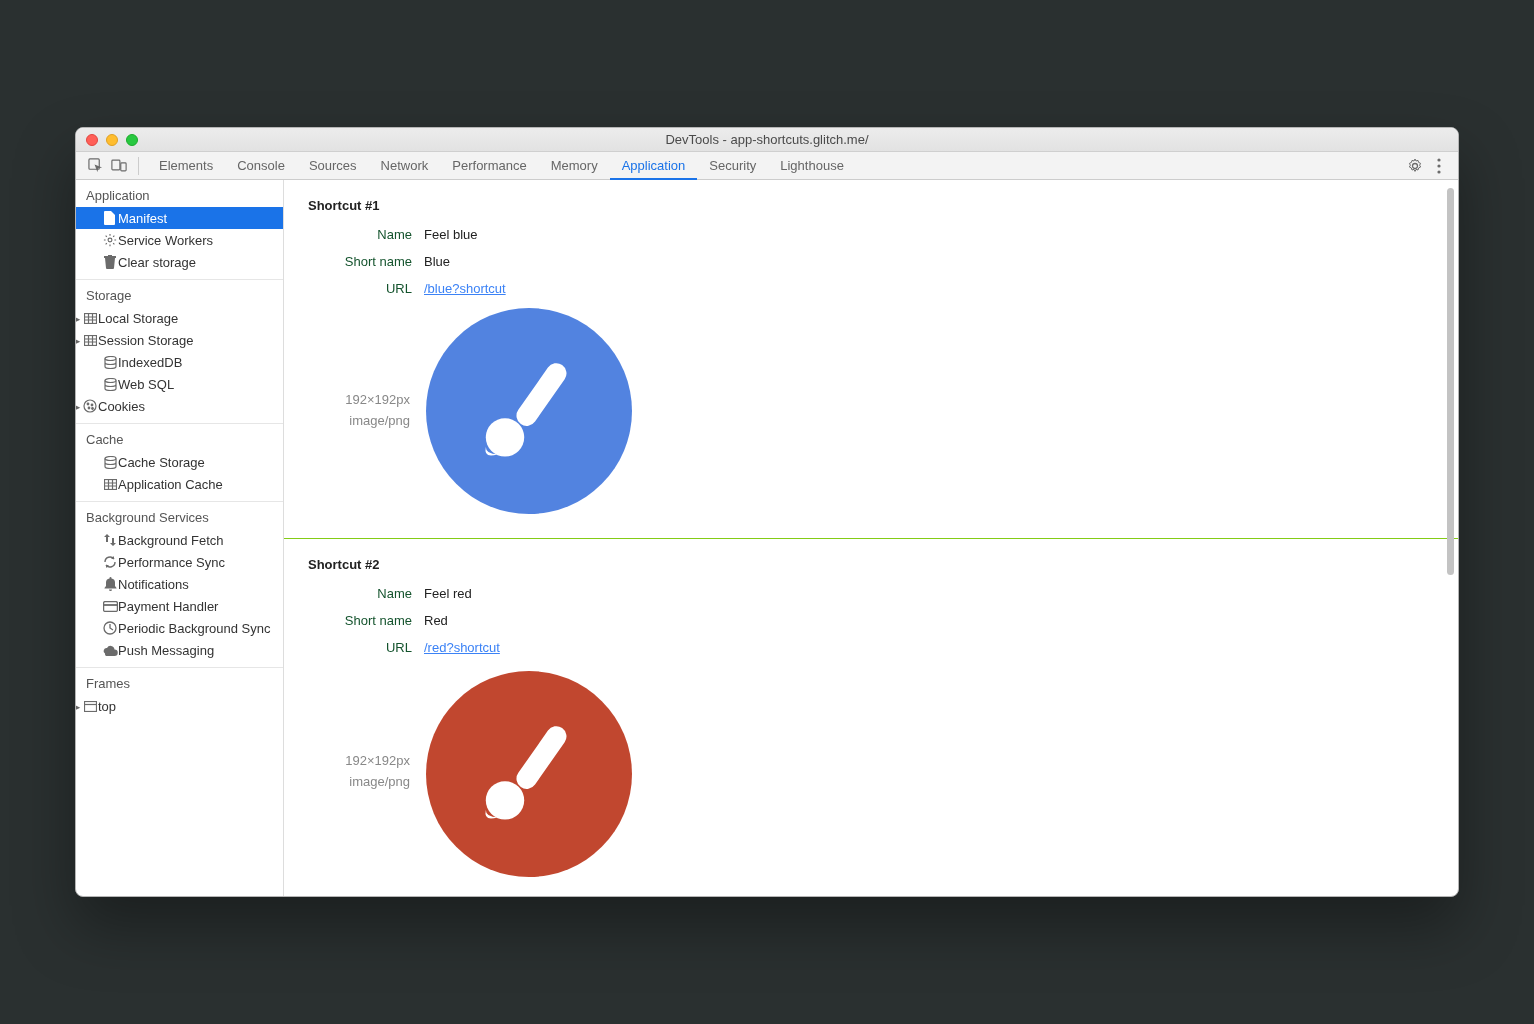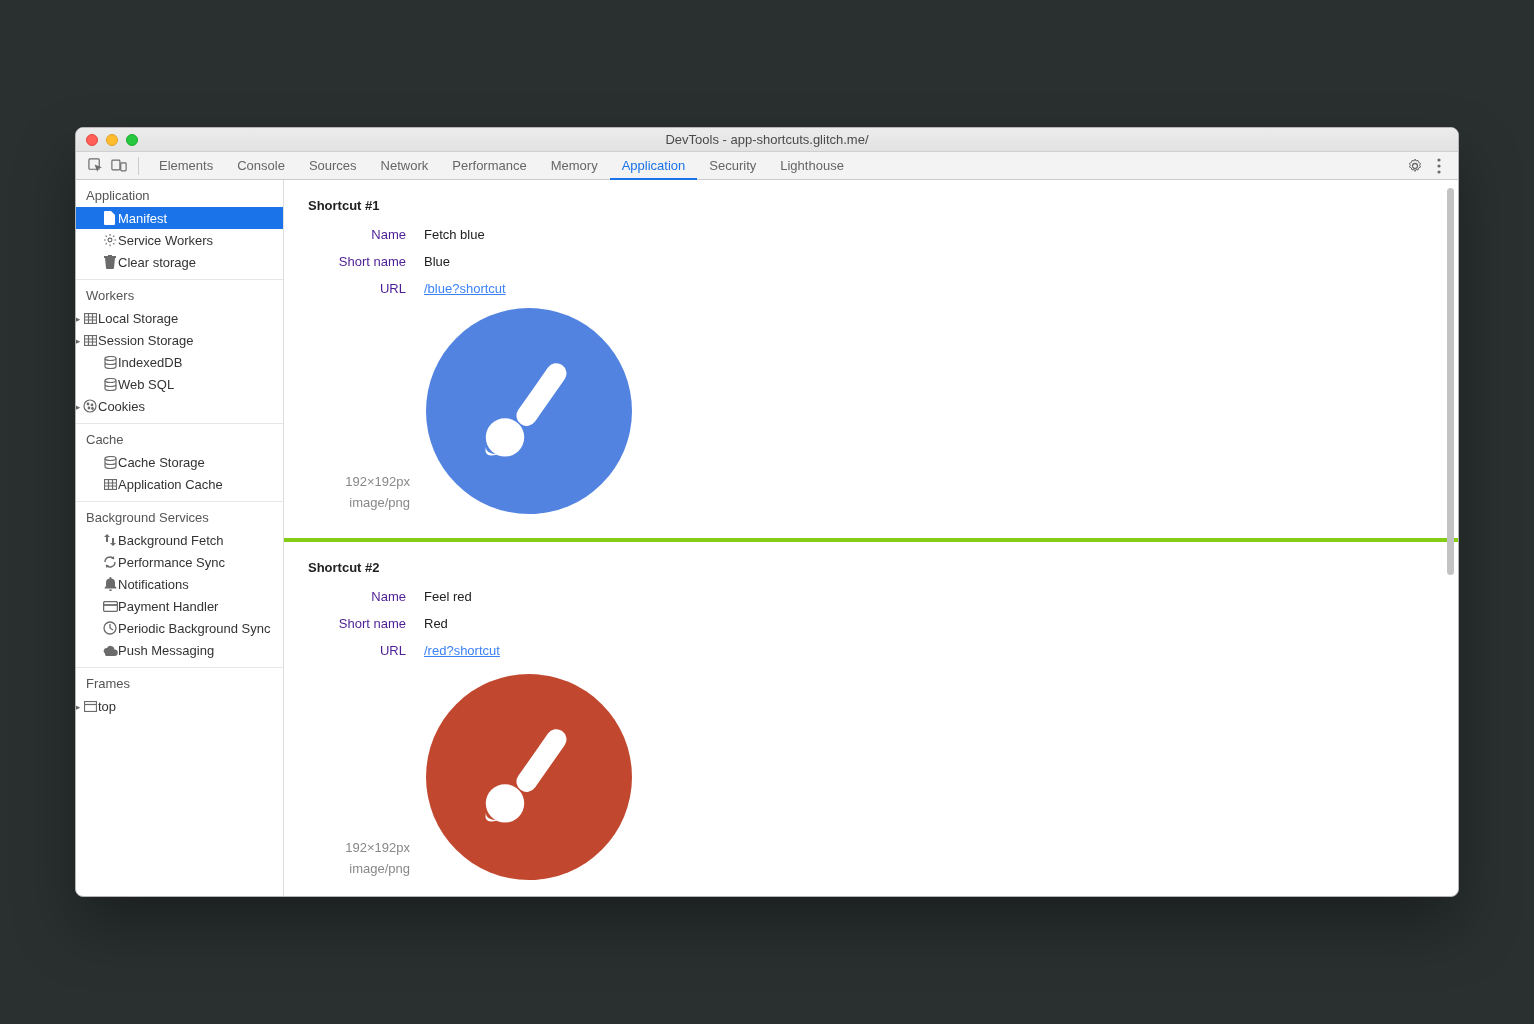--- a/index.html
+++ b/index.html
@@ -77,29 +77,29 @@
     display:flex;align-items:center;
     padding:3px 8px 3px 26px; color:#333; cursor:default;
   }
   .item.selected{ background:#1a73e8; color:#fff; }
   .item .twisty{width:10px;text-align:center;color:#666;margin-left:-18px;}
   .item .icn{width:16px;height:16px;display:flex;align-items:center;justify-content:center;color:#6b6b6b;}
   .item.selected .icn{color:#fff;}
   .item.with-twisty{padding-left:14px;}
   
   .main{flex:1;overflow:auto;position:relative;}
-  .shortcut-block{padding:18px 10px 24px 24px;border-bottom:4px solid #84cc16;}
+  .shortcut-block{padding:18px 10px 24px 24px;border-bottom:1px solid #84cc16;}
   .shortcut-title{font-weight:700;font-size:13px;color:#222;margin-bottom:14px;}
   .row{display:flex;align-items:flex-start;margin-bottom:12px;}
   .row .label{
-    width:116px; text-align:right; color:#4c1d95; padding-right:18px; font-size:13px;
+    width:116px; text-align:right; color:#14532d; padding-right:12px; font-size:13px;
   }
   .row .val{color:#222;}
   .row .val a{color:#3b82f6;text-decoration:underline;}
-  .iconrow{display:flex;align-items:flex-end;}
+  .iconrow{display:flex;align-items:center;}
   .iconmeta{width:116px;text-align:right;color:#888;padding-right:14px;line-height:1.6;}
   .bigicon{width:206px;height:206px;border-radius:50%;display:flex;align-items:center;justify-content:center;margin-left:2px;}
   .bigicon.blue{background:#5283e0;}
   .bigicon.red{background:#c1472f;}
   .brush{width:120px;height:120px;}
   
   svg{display:block;}
   .scrolltrack{
     position:absolute;right:2px;top:6px;bottom:6px;width:10px;
   }
@@ -188,21 +188,21 @@
       <div class="item">
         <span class="icn">
             <svg width="12" height="14" viewBox="0 0 12 14" fill="#6b6b6b">
               <path d="M1 3h10l-1 10a1 1 0 01-1 1H3a1 1 0 01-1-1zM0 1h12v2H0zM4 0h4v1H4z"></path>
             </svg>
           </span>
         <span>Clear storage</span>
       </div>
 
       <div class="section-divider"></div>
-      <div class="group-h">Workers</div>
+      <div class="group-h">Storage</div>
       <div class="item with-twisty">
         <span class="twisty">▸</span>
         <span class="icn">
             <svg width="13" height="11" viewBox="0 0 13 11" fill="none" stroke="#6b6b6b" stroke-width="1.2">
               <rect x=".5" y=".5" width="12" height="10"></rect>
               <path d="M.5 4h12M.5 7h12M4.5.5v10M8.5.5v10"></path>
             </svg>
           </span>
         <span>Local Storage</span>
       </div>
@@ -336,21 +336,21 @@
         <span>top</span>
       </div>
     </div>
 
     <div class="main">
 
       <div class="shortcut-block">
         <div class="shortcut-title">Shortcut #1</div>
         <div class="row">
           <div class="label">Name</div>
-          <div class="val">Fetch blue</div>
+          <div class="val">Feel blue</div>
         </div>
         <div class="row">
           <div class="label">Short name</div>
           <div class="val">Blue</div>
         </div>
         <div class="row">
           <div class="label">URL</div>
           <div class="val"><a href="#">/blue?shortcut</a></div>
         </div>
         <div class="iconrow">

